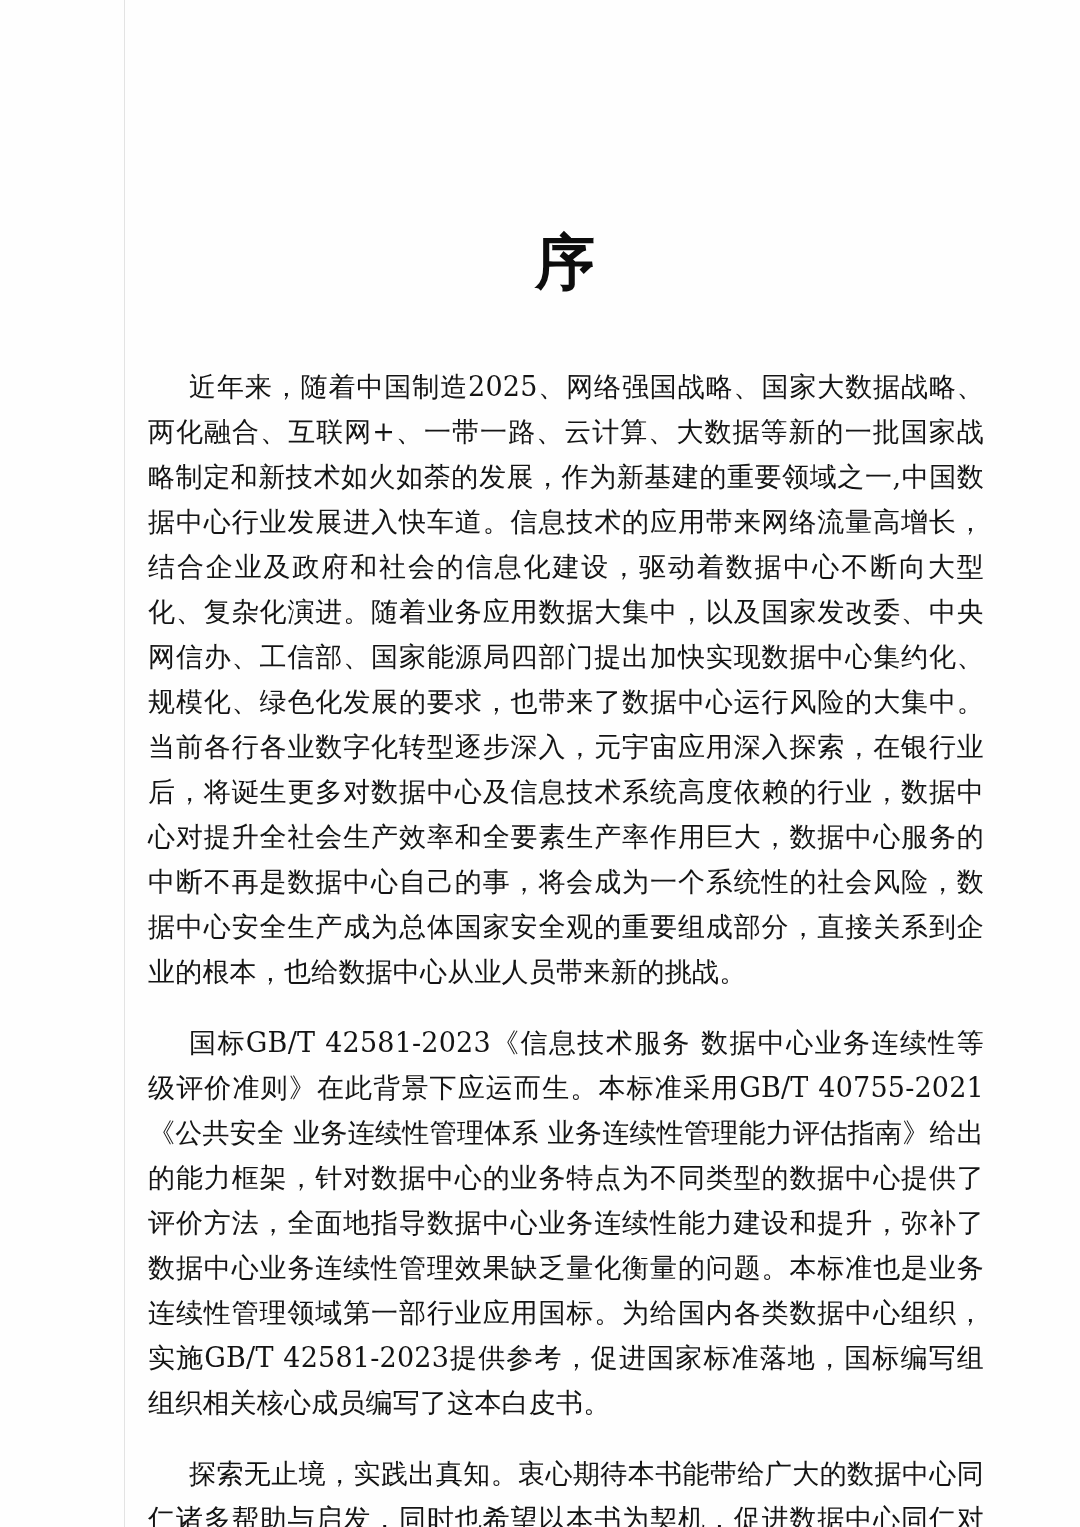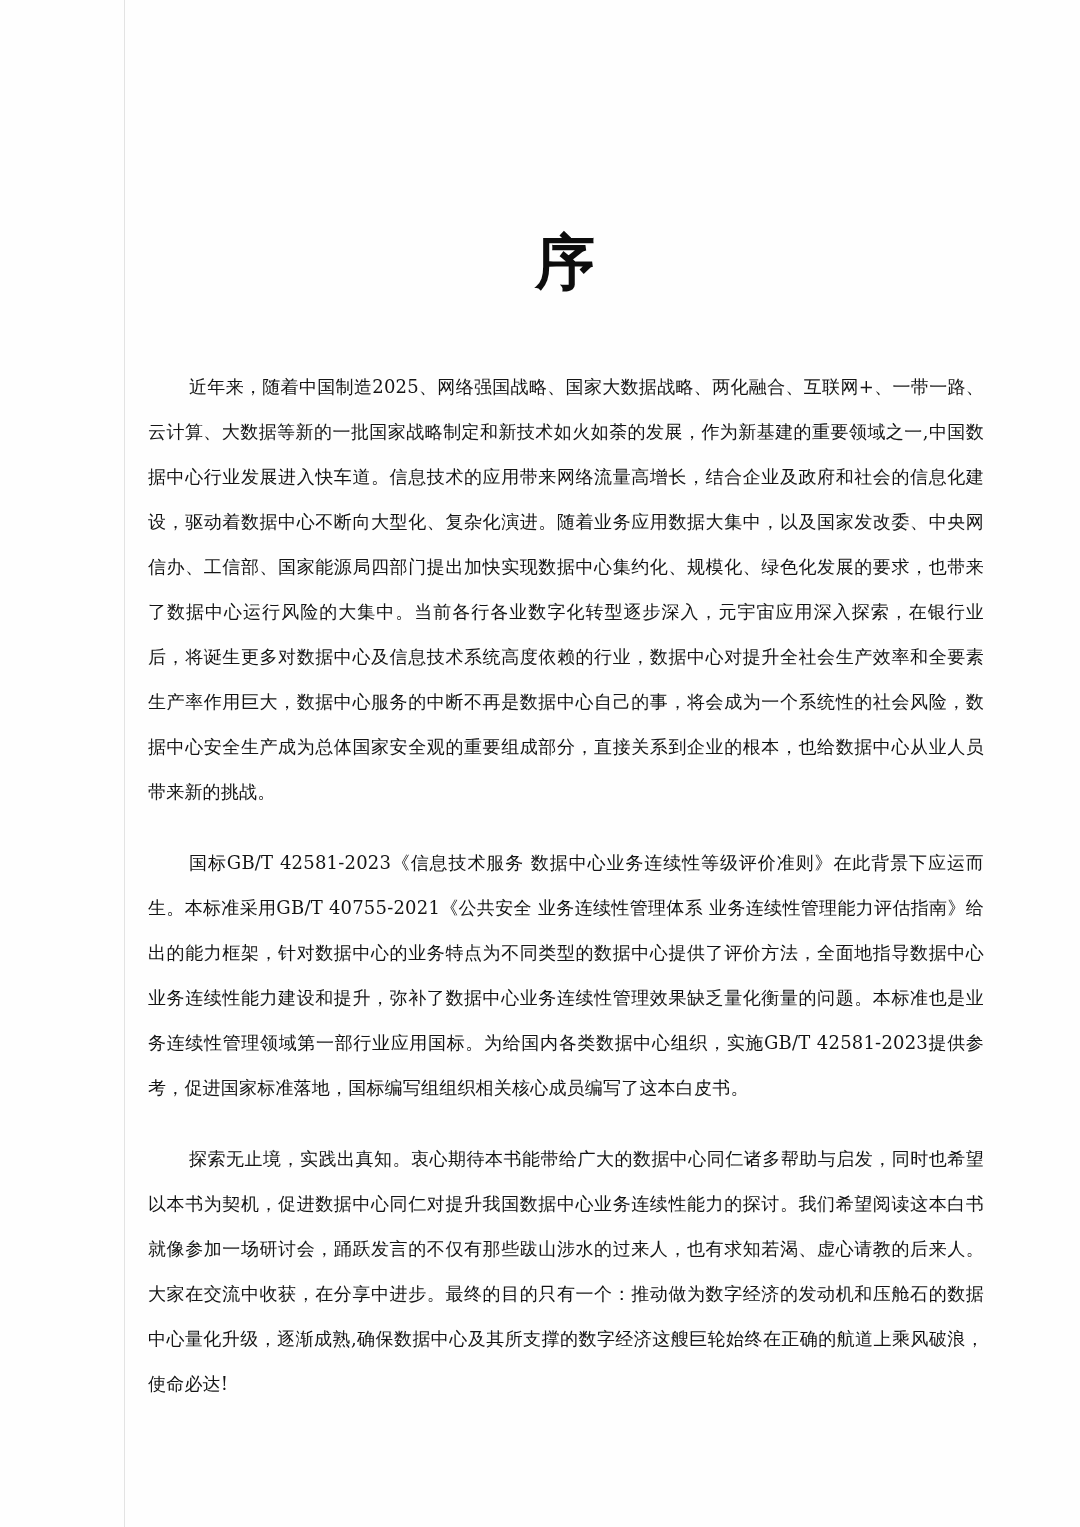--- a/index.html
+++ b/index.html
@@ -47,21 +47,21 @@
     font-weight: 700;
     letter-spacing: 2px;
     font-family: "DejaVu Serif", "Liberation Serif", serif;
     color: #0d0d0d;
   }
   .body-block {
     margin-top: 72px;
   }
   p.para {
     margin: 0 0 26px 0;
-    font-size: 18px;
+    font-size: 27px;
     line-height: 45px;
     text-align: justify;
     text-justify: inter-ideograph;
     text-indent: 41px;
     color: #141414;
     letter-spacing: 0.2px;
   }
   p.para:last-of-type {
     margin-bottom: 0;
   }

